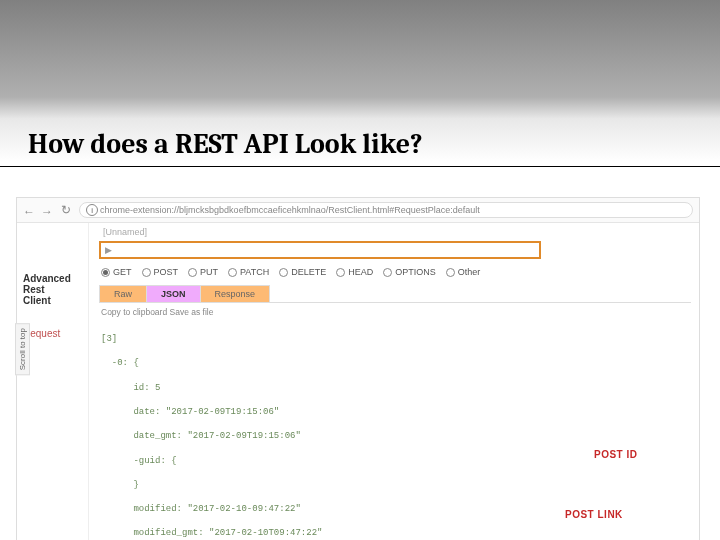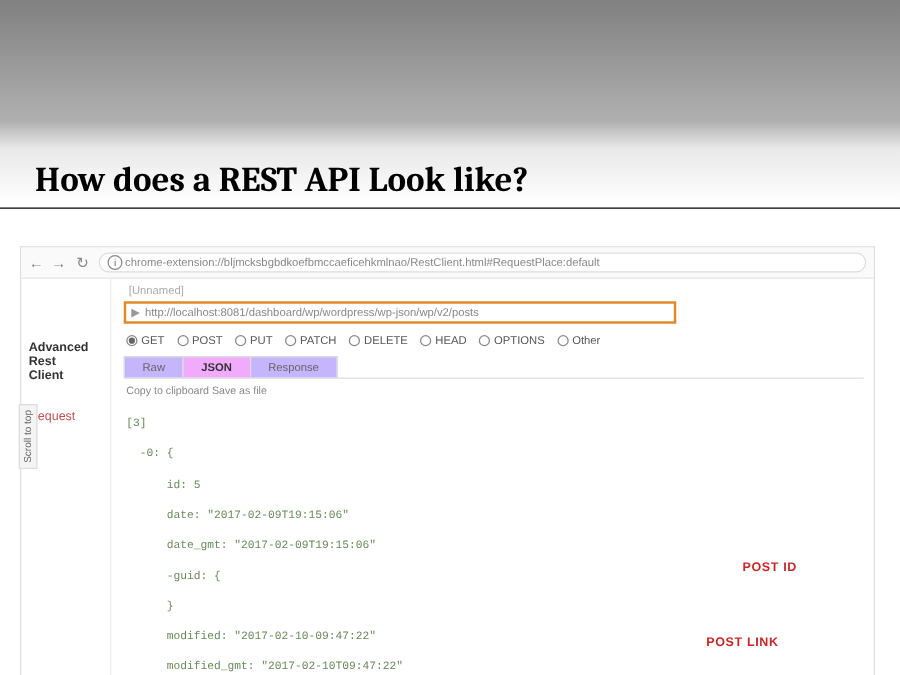--- a/index.html
+++ b/index.html
@@ -101,21 +101,21 @@
     display:inline-block; background:#fff;
   }
   .radio.sel::after{
     content:""; display:block; width:5px; height:5px; border-radius:50%;
     background:#666; margin:1px;
   }
   .tabs {
     display:flex; margin-top:8px; border-bottom:1px solid #ddd;
     font-size:9px;
   }
-  .tab { padding:3px 14px; background:#c4b5fd; border:1px solid #ddd; border-bottom:none; color:#666; }
+  .tab { padding:3px 14px; background:#fdba74; border:1px solid #ddd; border-bottom:none; color:#666; }
   .tab.active { background:#f0abfc; color:#333; font-weight:bold; }
   .tab + .tab { margin-left:-1px; }
   .response-actions {
     font-size:8.5px; color:#888; margin:4px 0 4px 2px;
   }
   .json-block {
     font-family: "Courier New", monospace;
     font-size: 9px;
     white-space: pre;
     color:#6a8a5a;
@@ -169,21 +169,20 @@
         </div>
         <div class="request-link">Request</div>
         <div class="scrolltop-tab">Scroll to top</div>
       </div>
 
       <div class="main">
         <div class="unnamed">[Unnamed]</div>
 
         <div class="url-field">
           <span class="play">▶</span>
-          <span>http://localhost:8081/dashboard/wp/wordpress/wp-json/wp/v2/posts</span>
         </div>
 
         <div class="methods">
           <label>
               <span class="radio sel"></span>
               <span>GET</span>
             </label>
           <label>
               <span class="radio"></span>
               <span>POST</span>

